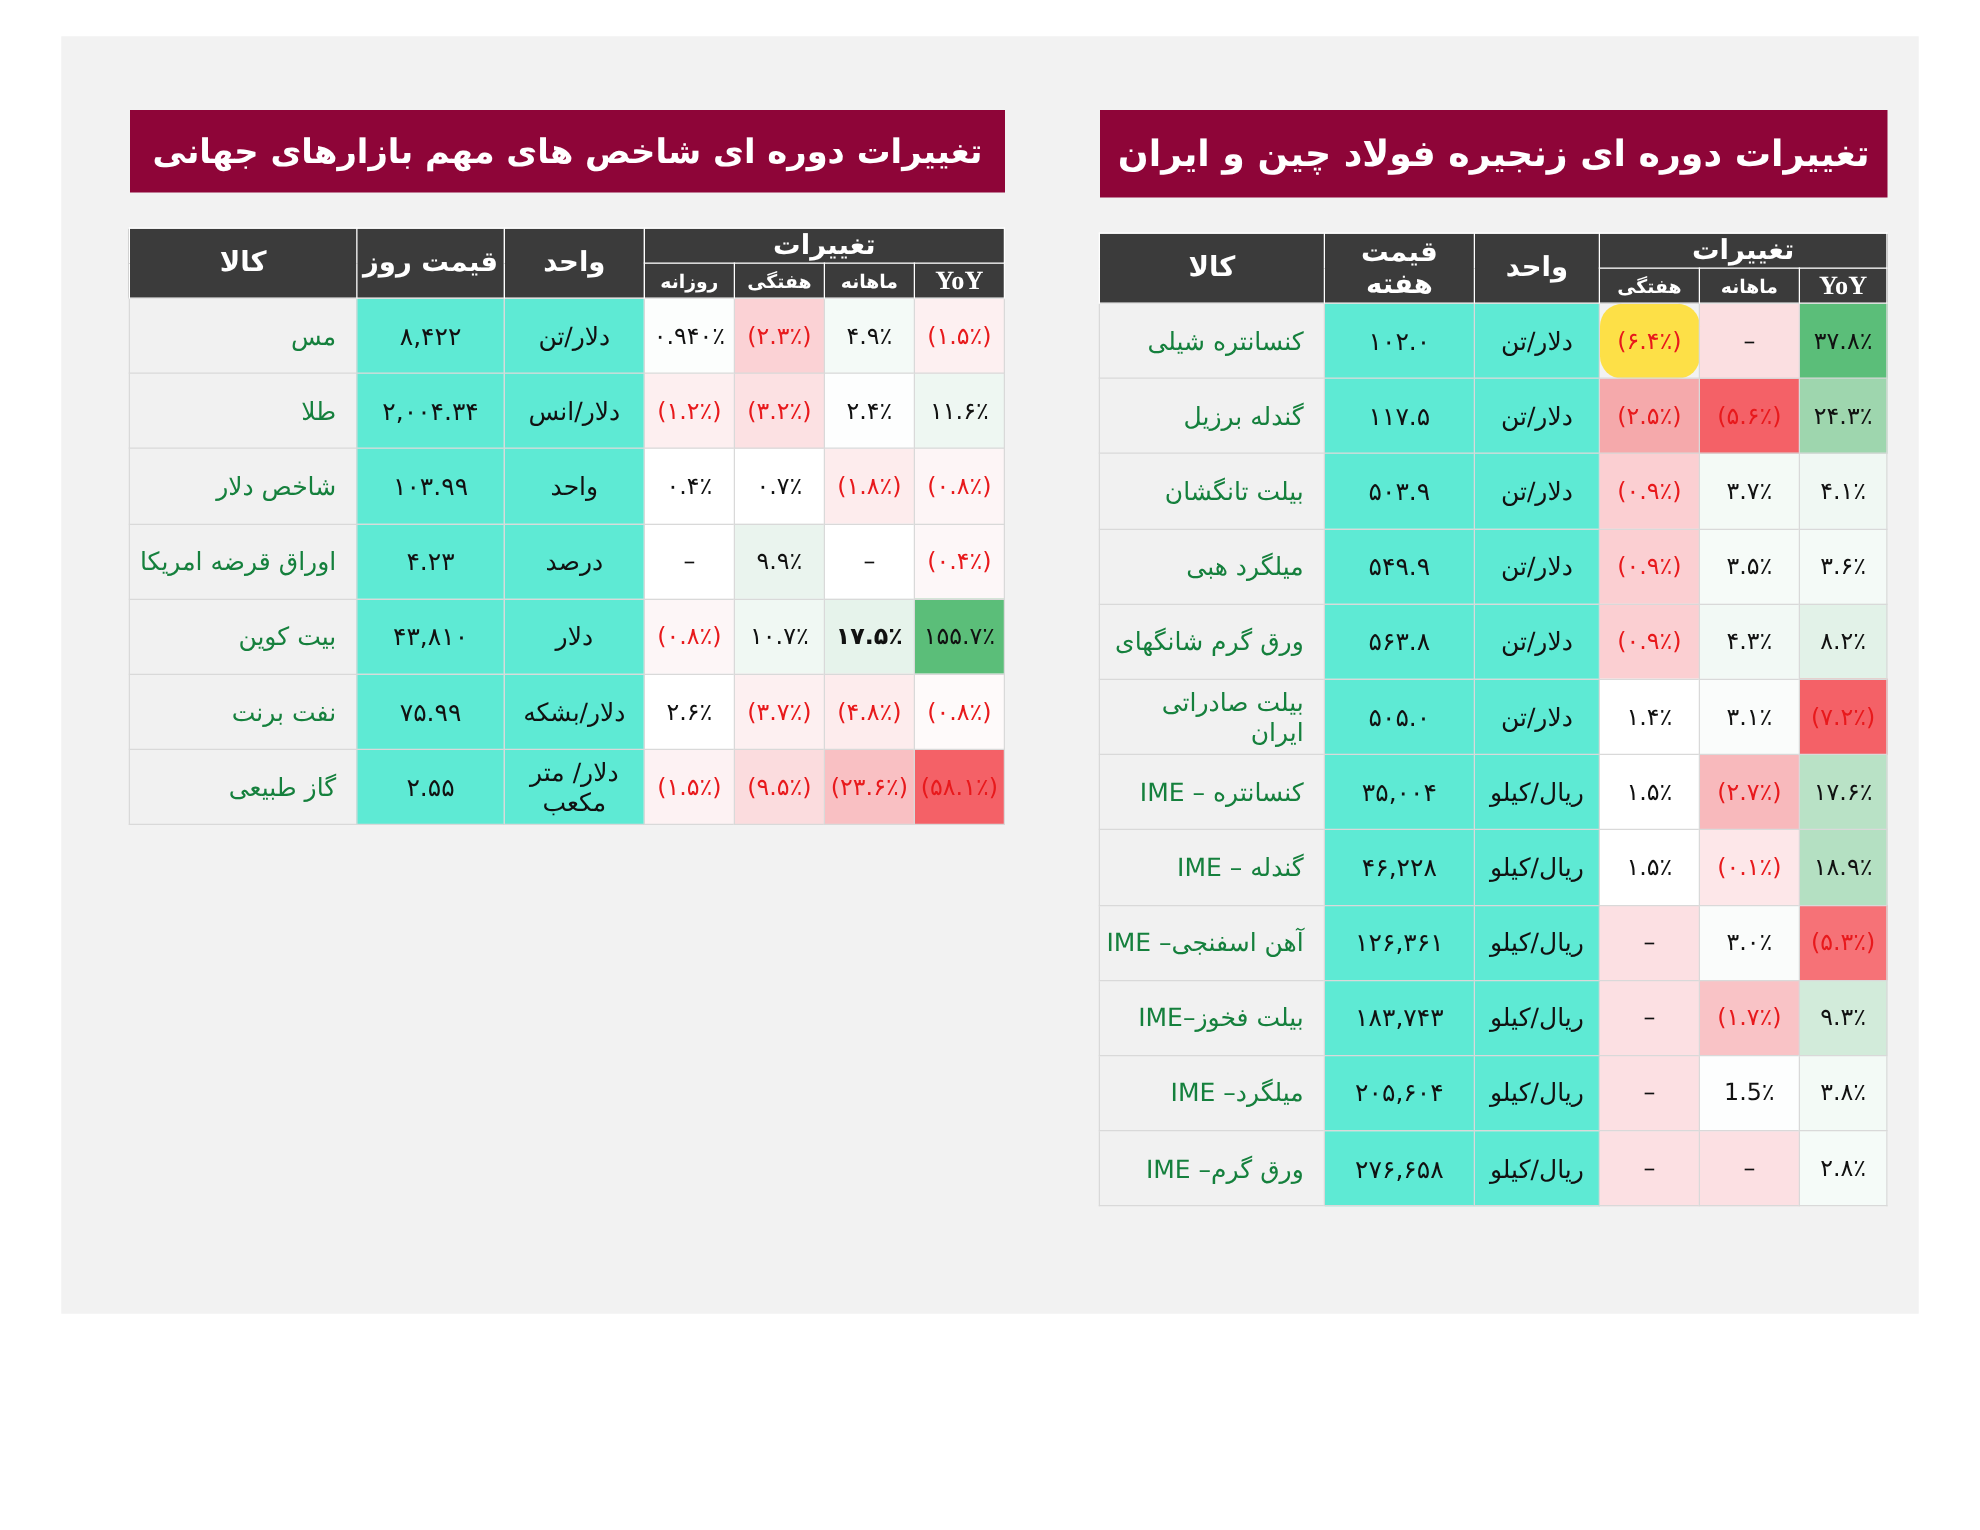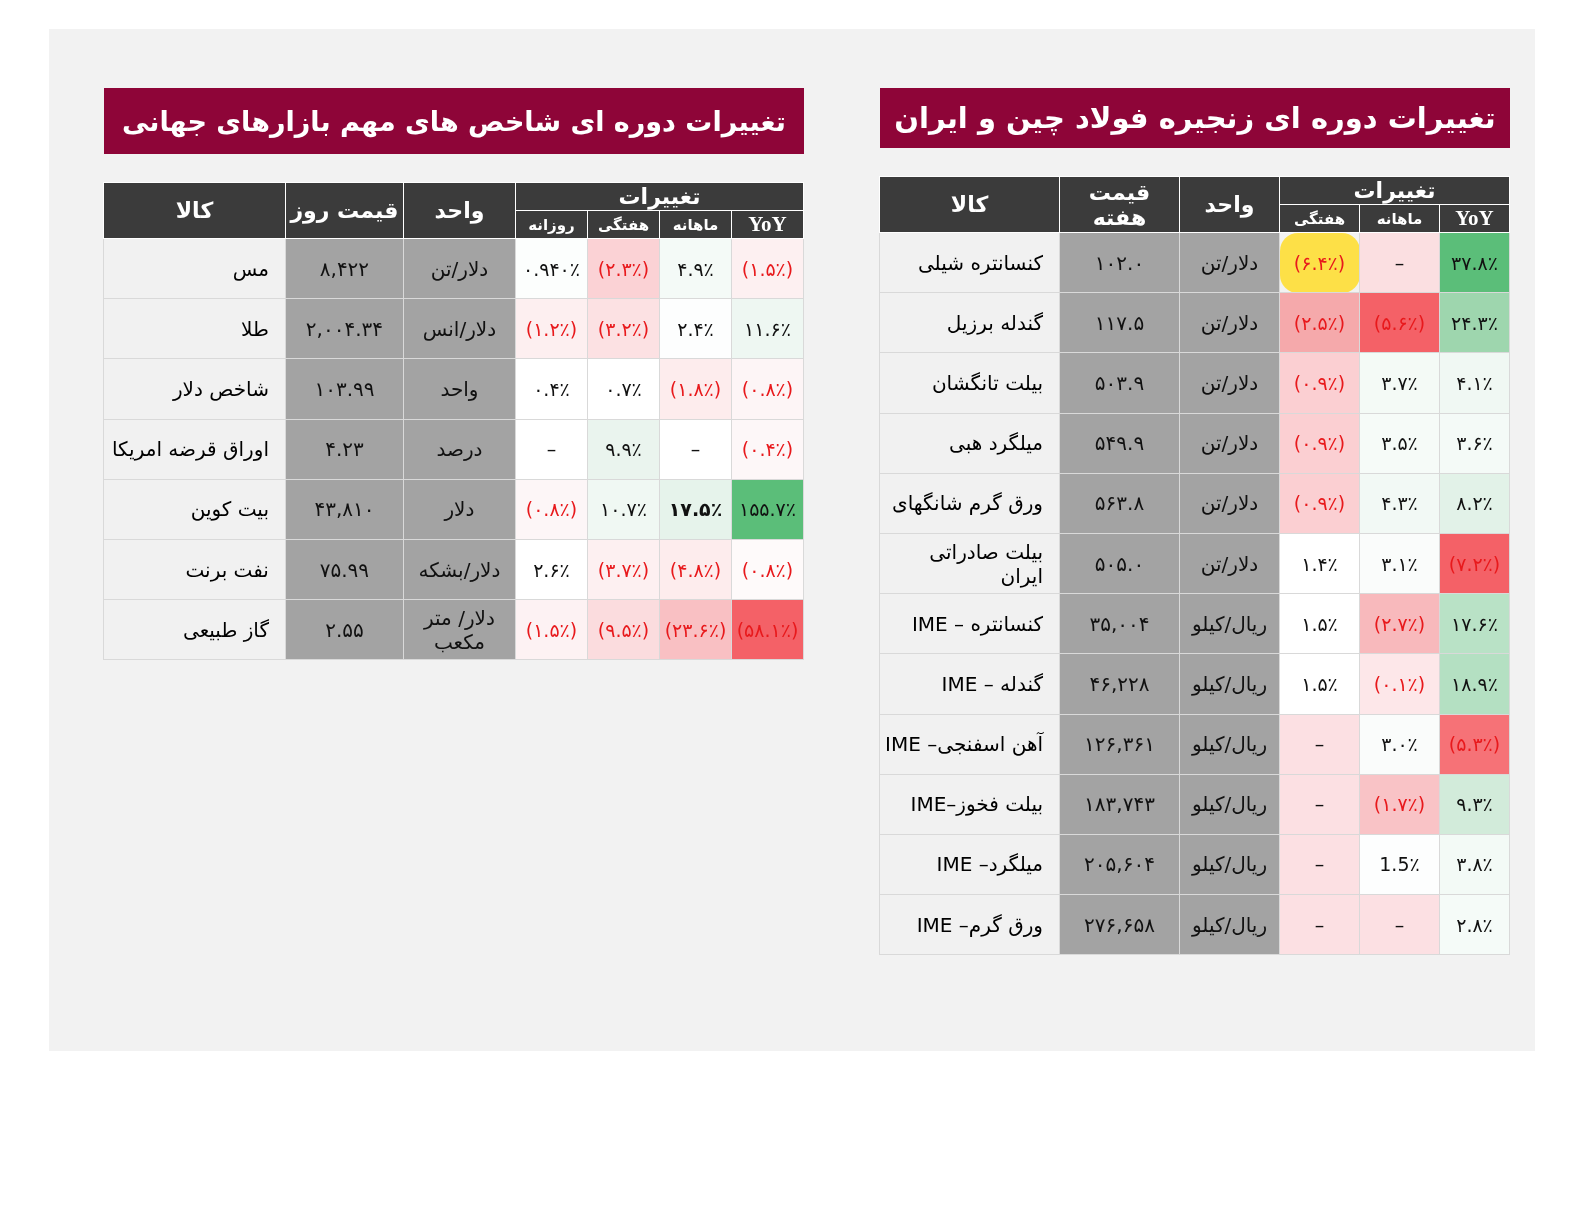--- a/index.html
+++ b/index.html
@@ -32,21 +32,21 @@
   .title-bar {
     background: #8e0538;
     color: #ffffff;
     text-align: center;
     font-weight: bold;
     letter-spacing: -0.3px;
     display: flex;
     align-items: center;
     justify-content: center;
   }
-  .panel-right .title-bar { height: 60px; font-size: 29px; }
+  .panel-right .title-bar { height: 70px; font-size: 29px; }
   .panel-left  .title-bar { height: 66px; font-size: 27px; }
 
   table {
     border-collapse: collapse;
     width: 100%;
     margin-top: 28px;
     table-layout: fixed;
   }
   th, td {
     border: 1px solid #d9d9d9;
@@ -61,27 +61,27 @@
   }
   .th-main { font-size: 22px; }
   .th-sub  { font-size: 15px; }
   .th-yoy  { font-family: "Liberation Serif", "DejaVu Serif", serif; font-size: 21px; }
 
   tbody td { background: #f1f1f1; }
   td.name {
     text-align: right;
     padding-right: 16px;
     font-size: 20px;
-    color: #000000;
+    color: #15803d;
     background: #f1f1f1;
   }
   td.price, td.unit {
     font-size: 20px;
     color: #111111;
-    background: #a3a3a3;
+    background: #5eead4;
     text-align: center;
   }
   td.chg {
     font-size: 19px;
     background: #ffffff;
     color: #111111;
   }
   td.chg.neg { color: #e8191c; }
 
   .panel-right tbody tr { height: 60.2px; }

